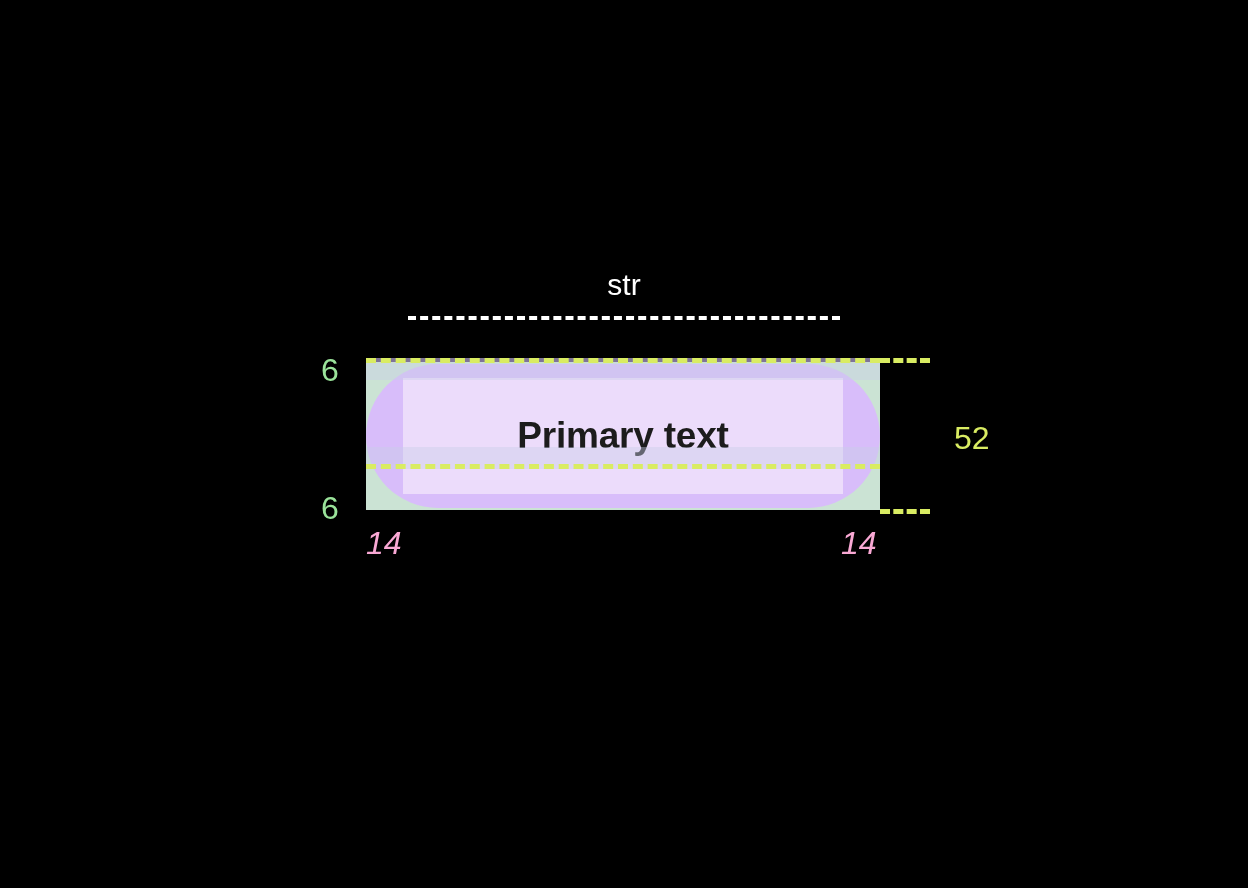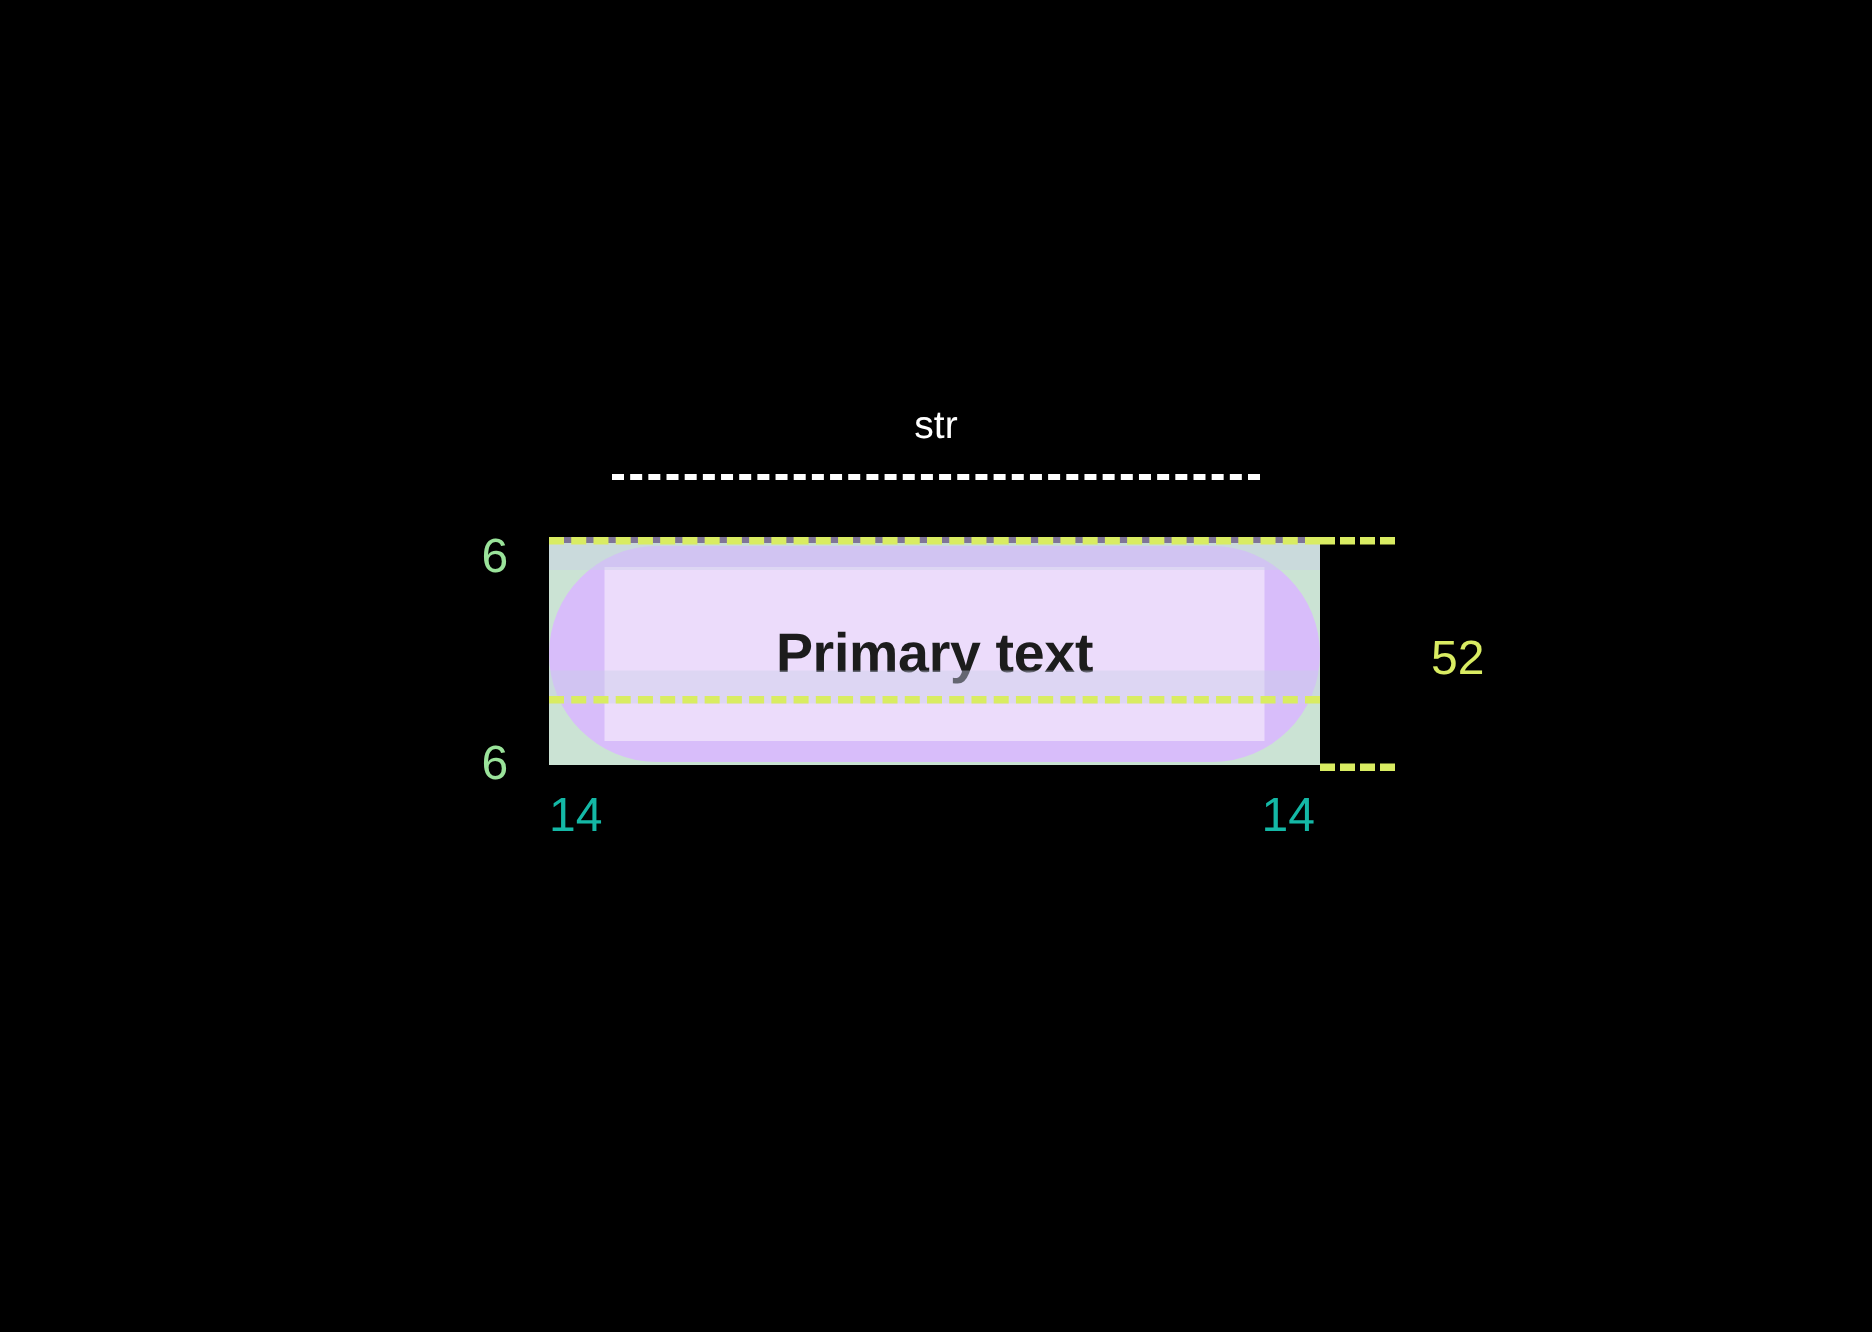--- a/index.html
+++ b/index.html
@@ -19,21 +19,21 @@
   #stage {
     position: absolute;
     inset: 0;
     background: #000000;
   }
 
   
   .measure-label {
     position: absolute;
     color: #ffffff;
-    font-size: 26px;
+    font-size: 30px;
     line-height: 1;
     white-space: nowrap;
     text-align: center;
   }
   #str-label {
     left: 408px;
     top: 270px;
     width: 432px;
   }
   #str-rule {
@@ -144,21 +144,21 @@
   #dash-ext-bottom { top: 509px; }
 
   
   .annot {
     position: absolute;
     font-size: 32px;
     line-height: 1;
     white-space: nowrap;
   }
   .annot.green { color: #9ae39a; }
-  .annot.purple { color: #14b8a6; }
+  .annot.purple { color: #f9a8d4; font-style: italic; }
   .annot.lime { color: #d9ec62; text-align: right; }
 
   #pad-top-label { left: 321px; top: 354px; }
   #pad-bottom-label { left: 321px; top: 492px; }
   #pad-left-label { left: 366px; top: 527px; }
   #pad-right-label { left: 841px; top: 527px; }
   #height-label { left: 954px; top: 422px; }
 </style>
 </head>
 <body>

